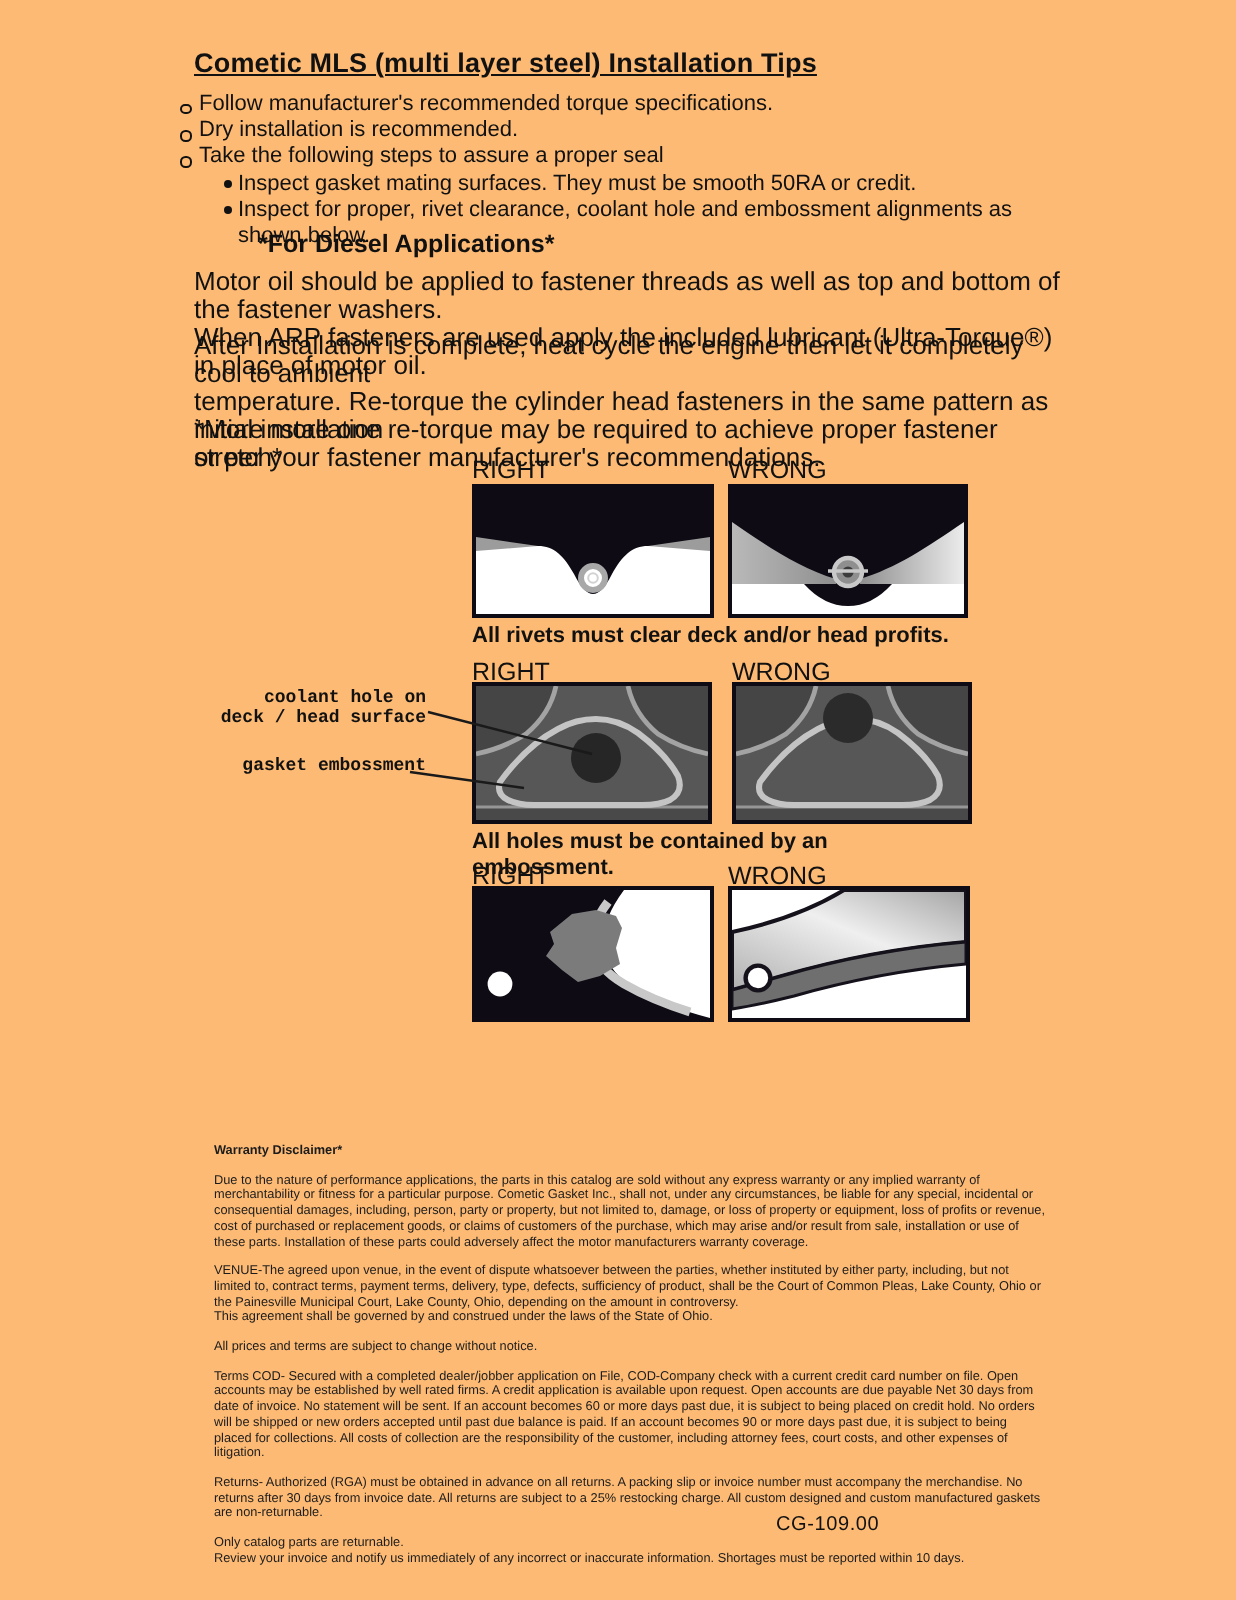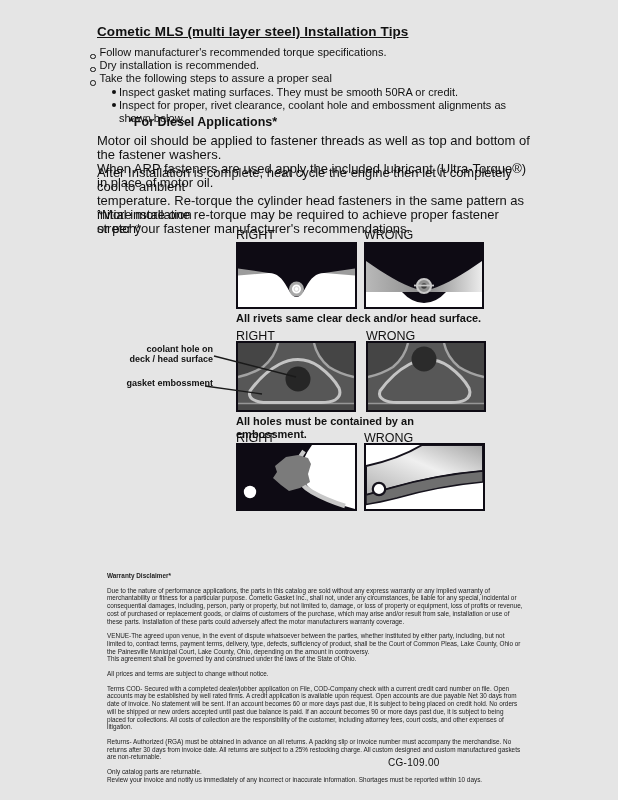--- a/index.html
+++ b/index.html
@@ -1,37 +1,37 @@
 <!DOCTYPE html>
 <html><head>
 <meta charset="utf-8">
 <style>
   html,body{margin:0;padding:0;background:#ffffff;}
-  .page{position:relative;width:618px;height:800px;background:#e5e5e5;
+  .page{position:relative;width:618px;height:800px;background:#fdba74;
         font-family:"Liberation Sans","DejaVu Sans",sans-serif;color:#111111;overflow:hidden;}
   .abs{position:absolute;}
   .preline{white-space:pre-line;}
   .doc-title{left:97px;top:24px;font-size:13.5px;font-weight:bold;
              text-decoration:underline;letter-spacing:.1px;}
   .bullets{left:90px;top:46px;width:440px;font-size:11px;line-height:13.2px;}
-  .b-row{display:flex;align-items:flex-end;}
+  .b-row{display:flex;align-items:center;}
   .b-mark{width:3.5px;height:3.5px;border:1px solid #111;border-radius:50%;
           margin:4px 4px 0 0;flex:0 0 auto;}
   .sb-row{display:flex;align-items:flex-start;margin-left:22px;}
   .sb-mark{width:4px;height:4px;background:#111;border-radius:50%;
            margin:4px 3px 0 0;flex:0 0 auto;}
   .diesel-head{left:97px;top:115px;font-size:12.5px;font-weight:bold;margin-left:32px;}
   .para{left:97px;top:0;width:438px;font-size:13px;line-height:14px;}
   .p1{top:134px;} .p2{top:166px;} .pnote{top:208px;}
   .rw-label{top:0;width:121px;font-size:12.5px;font-weight:400;}
   .panel{border:2px solid #0e0b14;background:#fff;z-index:1;}
   .panel svg{display:block;}
   .caption{font-size:11px;font-weight:bold;line-height:12.5px;}
   .side-labels{left:110px;width:103px;text-align:right;font-size:9px;
-               font-weight:600;line-height:10px;}
+               font-weight:600;line-height:10px;font-family:Liberation Mono, monospace;}
   .leader{z-index:2;pointer-events:none;}
   .disclaimer{left:107px;top:572px;width:416px;font-size:6.4px;line-height:7.7px;
               color:#1c1c1c;}
   .disclaimer .head{font-weight:bold;margin-bottom:7px;}
   .disclaimer p{margin:0 0 7px 0;}
   .pagenum{left:388px;top:757px;font-size:10px;letter-spacing:.3px;}
 </style>
 </head>
 <body>
 
@@ -100,21 +100,21 @@
       <rect y="48" width="116" height="15" fill="#ffffff"></rect>
       <path d="M36,48 Q46,59 58,59 Q70,59 80,48 L80,40 L36,40 Z" fill="#0e0b14"></path>
       <path d="M0,17 C19,30 34,40 52,45.5 L52,48 L0,48 Z" fill="url(#g1l)"></path>
       <path d="M116,17 C97,30 82,40 64,45.5 L64,48 L116,48 Z" fill="url(#g1r)"></path>
       <circle cx="58" cy="42" r="7" fill="#8f8f8f" stroke="#c9c9c9" stroke-width="2.2"></circle>
       <circle cx="58" cy="42" r="2.8" fill="#3c3c3c"></circle>
       <line x1="48" y1="41.5" x2="68" y2="41.5" stroke="#c9c9c9" stroke-width="1.8"></line>
     </svg>
   </div>
 
-  <div class="abs caption" style="left:236px;top:312px;width:280px;">All rivets same clear deck and/or head surface.</div>
+  <div class="abs caption" style="left:236px;top:312px;width:280px;">All rivets must clear deck and/or head profits.</div>
 
   <div class="abs rw-label" style="left:236px;top:329px;width:120px;">RIGHT</div>
   <div class="abs rw-label" style="left:366px;top:329px;width:120px;">WRONG</div>
 
   <div class="abs side-labels preline" style="top:344px;">coolant hole on
 deck / head surface</div>
   <div class="abs side-labels" style="top:378px;">gasket embossment</div>
 
   <svg class="abs leader" style="left:200px;top:350px;" width="110" height="50" viewBox="0 0 110 50">
     <line x1="14" y1="6" x2="96" y2="27" stroke="#1a1a1a" stroke-width="1.3"></line>

